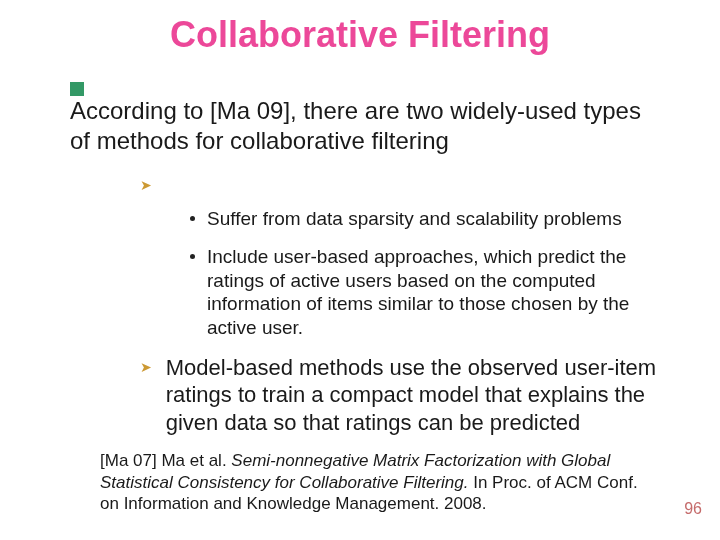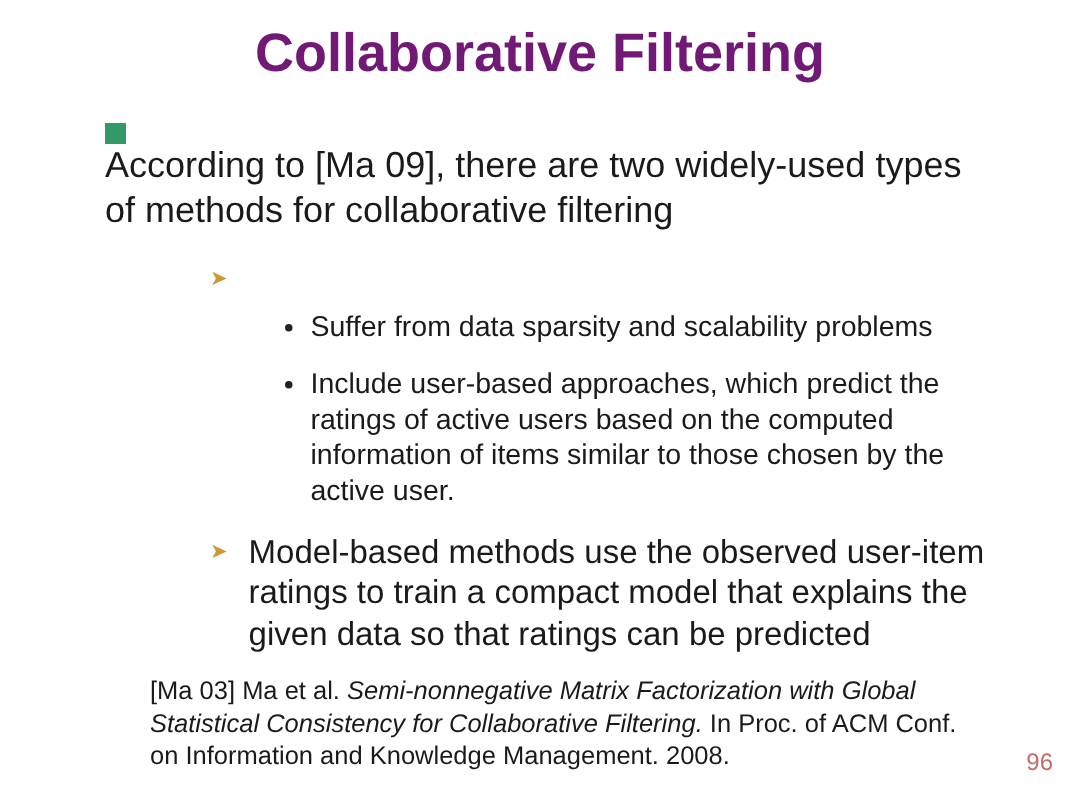--- a/index.html
+++ b/index.html
@@ -16,21 +16,21 @@
   .slide {
     width: 720px;
     height: 540px;
     position: relative;
     box-sizing: border-box;
   }
   .title {
     text-align: center;
     font-size: 36px;
     font-weight: bold;
-    color: #701a75;
+    color: #ec4899;
     padding-top: 14px;
     padding-bottom: 6px;
   }
   .main-bullet {
     display: flex;
     align-items: flex-start;
     margin-top: 14px;
     padding-left: 70px;
     padding-right: 60px;
     flex-direction: column;
@@ -142,18 +142,18 @@
   </div>
 
   <div class="sub-list" style="margin-top:4px;">
     <div class="sub-item">
       <div class="chevron">➤</div>
       <div class="sub-text">Model-based methods use the observed user-item ratings to train a compact model that explains the given data so that ratings can be predicted</div>
     </div>
   </div>
 
   <div class="ref">
-    <span>[Ma 03] Ma et al. </span><span class="i">Semi-nonnegative Matrix Factorization with Global Statistical Consistency for Collaborative Filtering.</span><span> In Proc. of ACM Conf. on Information and Knowledge Management. 2008.</span>
+    <span>[Ma 07] Ma et al. </span><span class="i">Semi-nonnegative Matrix Factorization with Global Statistical Consistency for Collaborative Filtering.</span><span> In Proc. of ACM Conf. on Information and Knowledge Management. 2008.</span>
   </div>
 
   <div class="page-num">96</div>
 
 </div>
 
 </body></html>

